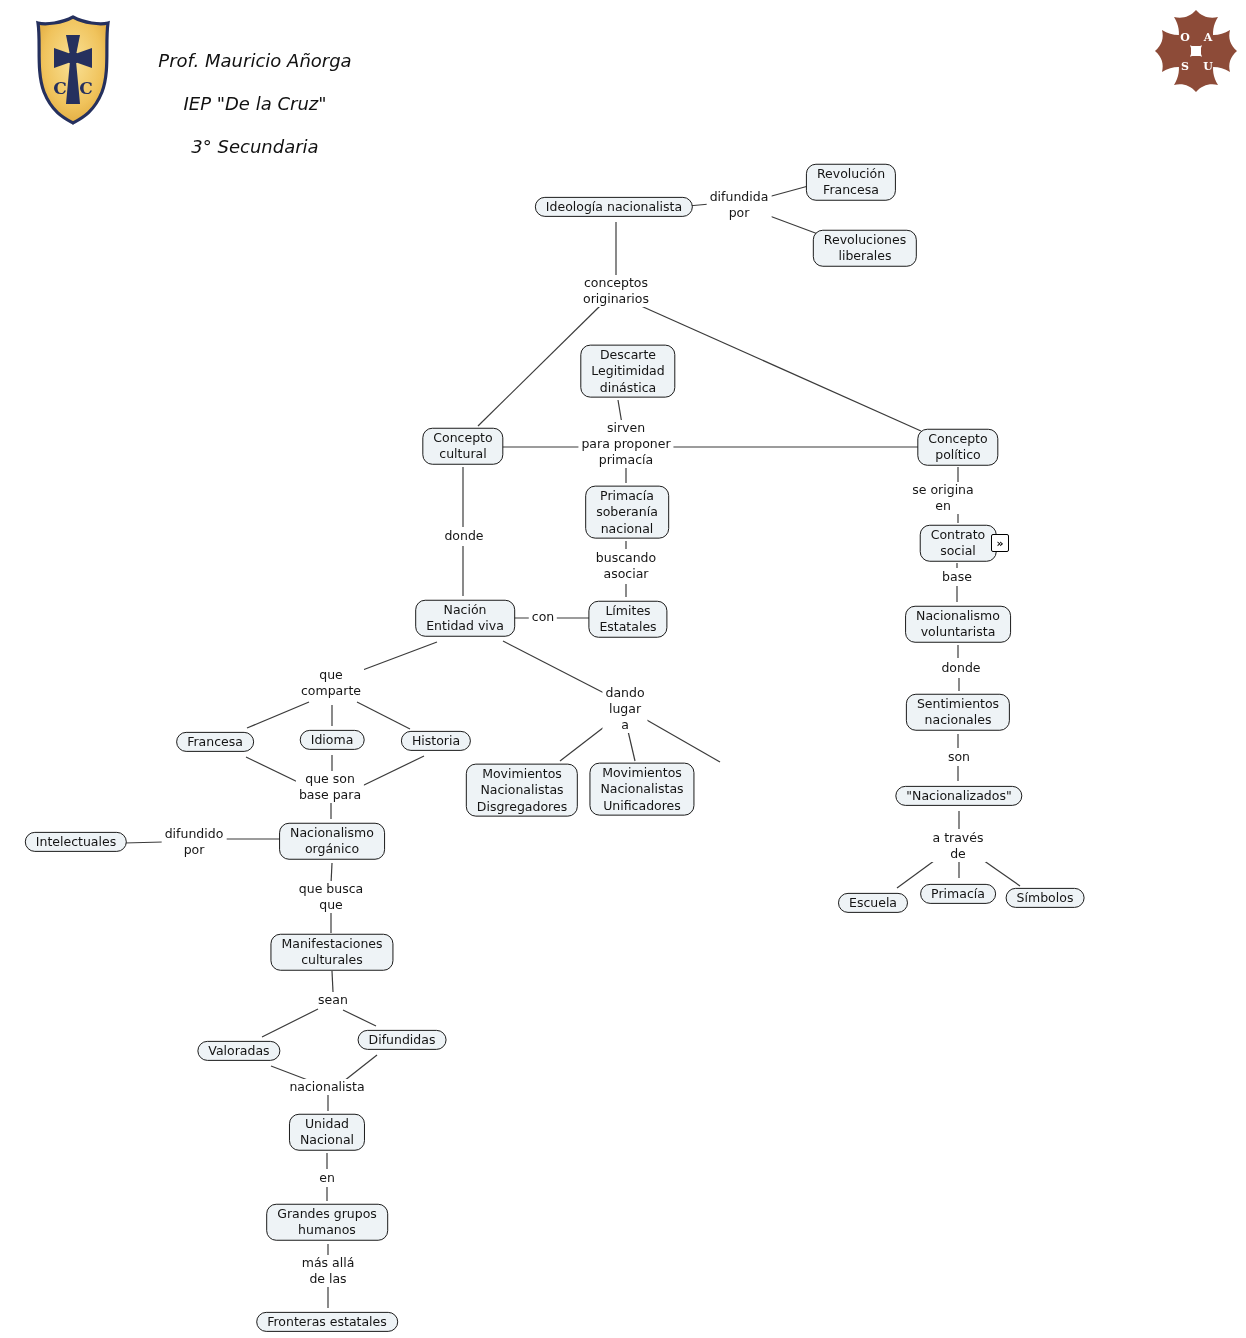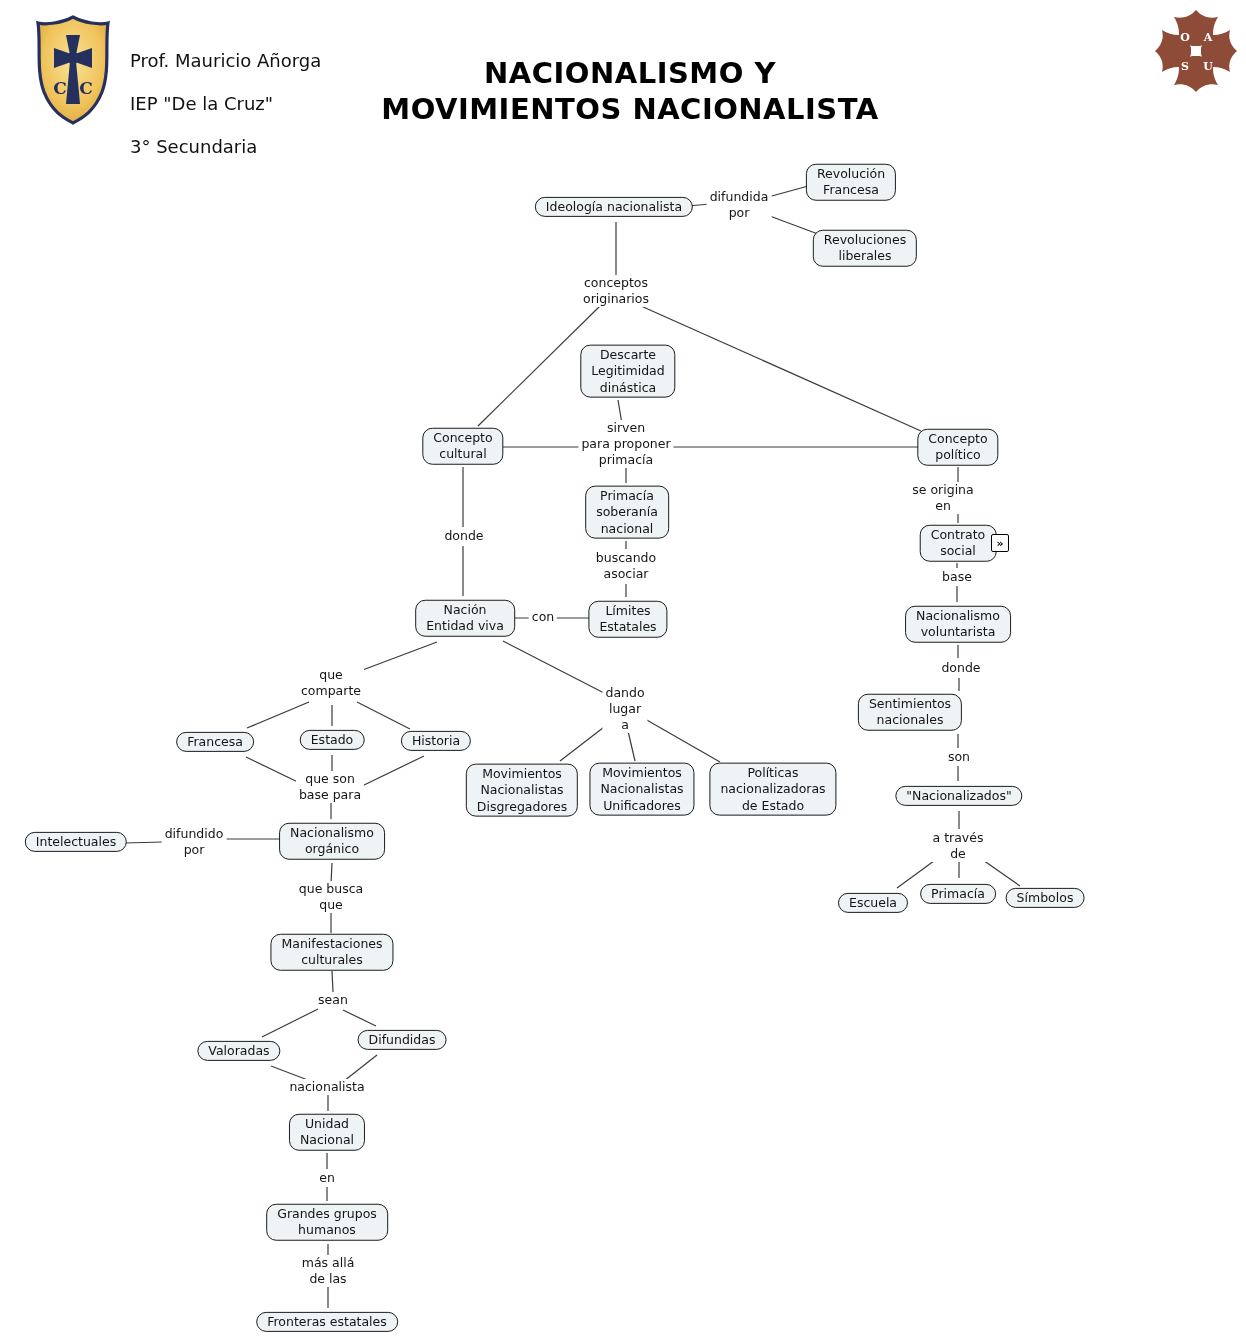--- a/index.html
+++ b/index.html
@@ -21,21 +21,21 @@
     white-space:pre-line;padding:1px 10px;box-sizing:border-box;
   }
   .res-icon{
     position:absolute;left:991px;top:534px;width:16px;height:16px;z-index:4;
     background:#ffffff;border:1.6px solid #000;border-radius:2px;
     display:flex;align-items:center;justify-content:center;
     font-size:11px;font-weight:bold;color:#000;cursor:pointer;
   }
   .school-block{
     position:absolute;left:130px;top:28px;width:250px;z-index:2;
-    color:#111;font-size:18px;line-height:21.5px;white-space:pre-line;
+    text-align:center;color:#111;font-size:18px;line-height:21.5px;white-space:pre-line;font-style:italic;
   }
   .map-title{
     position:absolute;left:280px;top:55px;width:700px;z-index:2;
     text-align:center;color:#000;font-weight:bold;font-size:29px;line-height:36px;
     white-space:pre-line;letter-spacing:.5px;
   }
   .logo{position:absolute;z-index:2;}
   .logo-left{left:33px;top:13px;}
   .logo-right{left:1152px;top:8px;}
 </style>
@@ -63,22 +63,20 @@
       <text x="53" y="81" font-size="17" font-weight="bold" text-anchor="middle" font-family="DejaVu Serif, serif">C</text>
     </g>
   </svg>
 
   <div class="school-block">
     <div>Prof. Mauricio Añorga</div>
     <div>IEP "De la Cruz"</div>
     <div>3° Secundaria</div>
   </div>
 
-  <div class="map-title">NACIONALISMO Y
-MOVIMIENTOS NACIONALISTA</div>
 
   <svg class="logo logo-right" width="88" height="86" viewBox="0 0 88 86">
     <g fill="#8d4b38">
       <path d="M44,2 C38,9 30,11 22,9 C27,17 28,25 26,33 L40,38 L44,38 Z"></path>
       <path d="M44,2 C50,9 58,11 66,9 C61,17 60,25 62,33 L48,38 L44,38 Z"></path>
       <path d="M44,84 C38,77 30,75 22,77 C27,69 28,61 26,53 L40,48 L44,48 Z"></path>
       <path d="M44,84 C50,77 58,75 66,77 C61,69 60,61 62,53 L48,48 L44,48 Z"></path>
       <path d="M3,43 C10,37 12,30 10,22 C18,27 26,28 34,26 L39,40 L39,43 Z"></path>
       <path d="M3,43 C10,49 12,56 10,64 C18,59 26,58 34,60 L39,46 L39,43 Z"></path>
       <path d="M85,43 C78,37 76,30 78,22 C70,27 62,28 54,26 L49,40 L49,43 Z"></path>
@@ -200,35 +198,32 @@
 soberanía
 nacional</div>
   <div class="node" style="left:628px;top:619px">Límites
 Estatales</div>
   <div class="node" style="left:958px;top:543px">Contrato
 social</div>
   <div class="node" style="left:958px;top:624px">Nacionalismo
 voluntarista</div>
   <div class="node" style="left:465px;top:618px">Nación
 Entidad viva</div>
-  <div class="node" style="left:910px;top:712px">Sentimientos
+  <div class="node" style="left:958px;top:712px">Sentimientos
 nacionales</div>
   <div class="node" style="left:959px;top:796px">"Nacionalizados"</div>
   <div class="node" style="left:215px;top:742px">Francesa</div>
-  <div class="node" style="left:332px;top:740px">Estado</div>
+  <div class="node" style="left:332px;top:740px">Idioma</div>
   <div class="node" style="left:436px;top:741px">Historia</div>
   <div class="node" style="left:522px;top:790px">Movimientos
 Nacionalistas
 Disgregadores</div>
   <div class="node" style="left:642px;top:789px">Movimientos
 Nacionalistas
 Unificadores</div>
-  <div class="node" style="left:773px;top:789px">Políticas
-nacionalizadoras
-de Estado</div>
   <div class="node" style="left:76px;top:842px">Intelectuales</div>
   <div class="node" style="left:332px;top:841px">Nacionalismo
 orgánico</div>
   <div class="node" style="left:332px;top:952px">Manifestaciones
 culturales</div>
   <div class="node" style="left:239px;top:1051px">Valoradas</div>
   <div class="node" style="left:402px;top:1040px">Difundidas</div>
   <div class="node" style="left:327px;top:1132px">Unidad
 Nacional</div>
   <div class="node" style="left:327px;top:1222px">Grandes grupos

